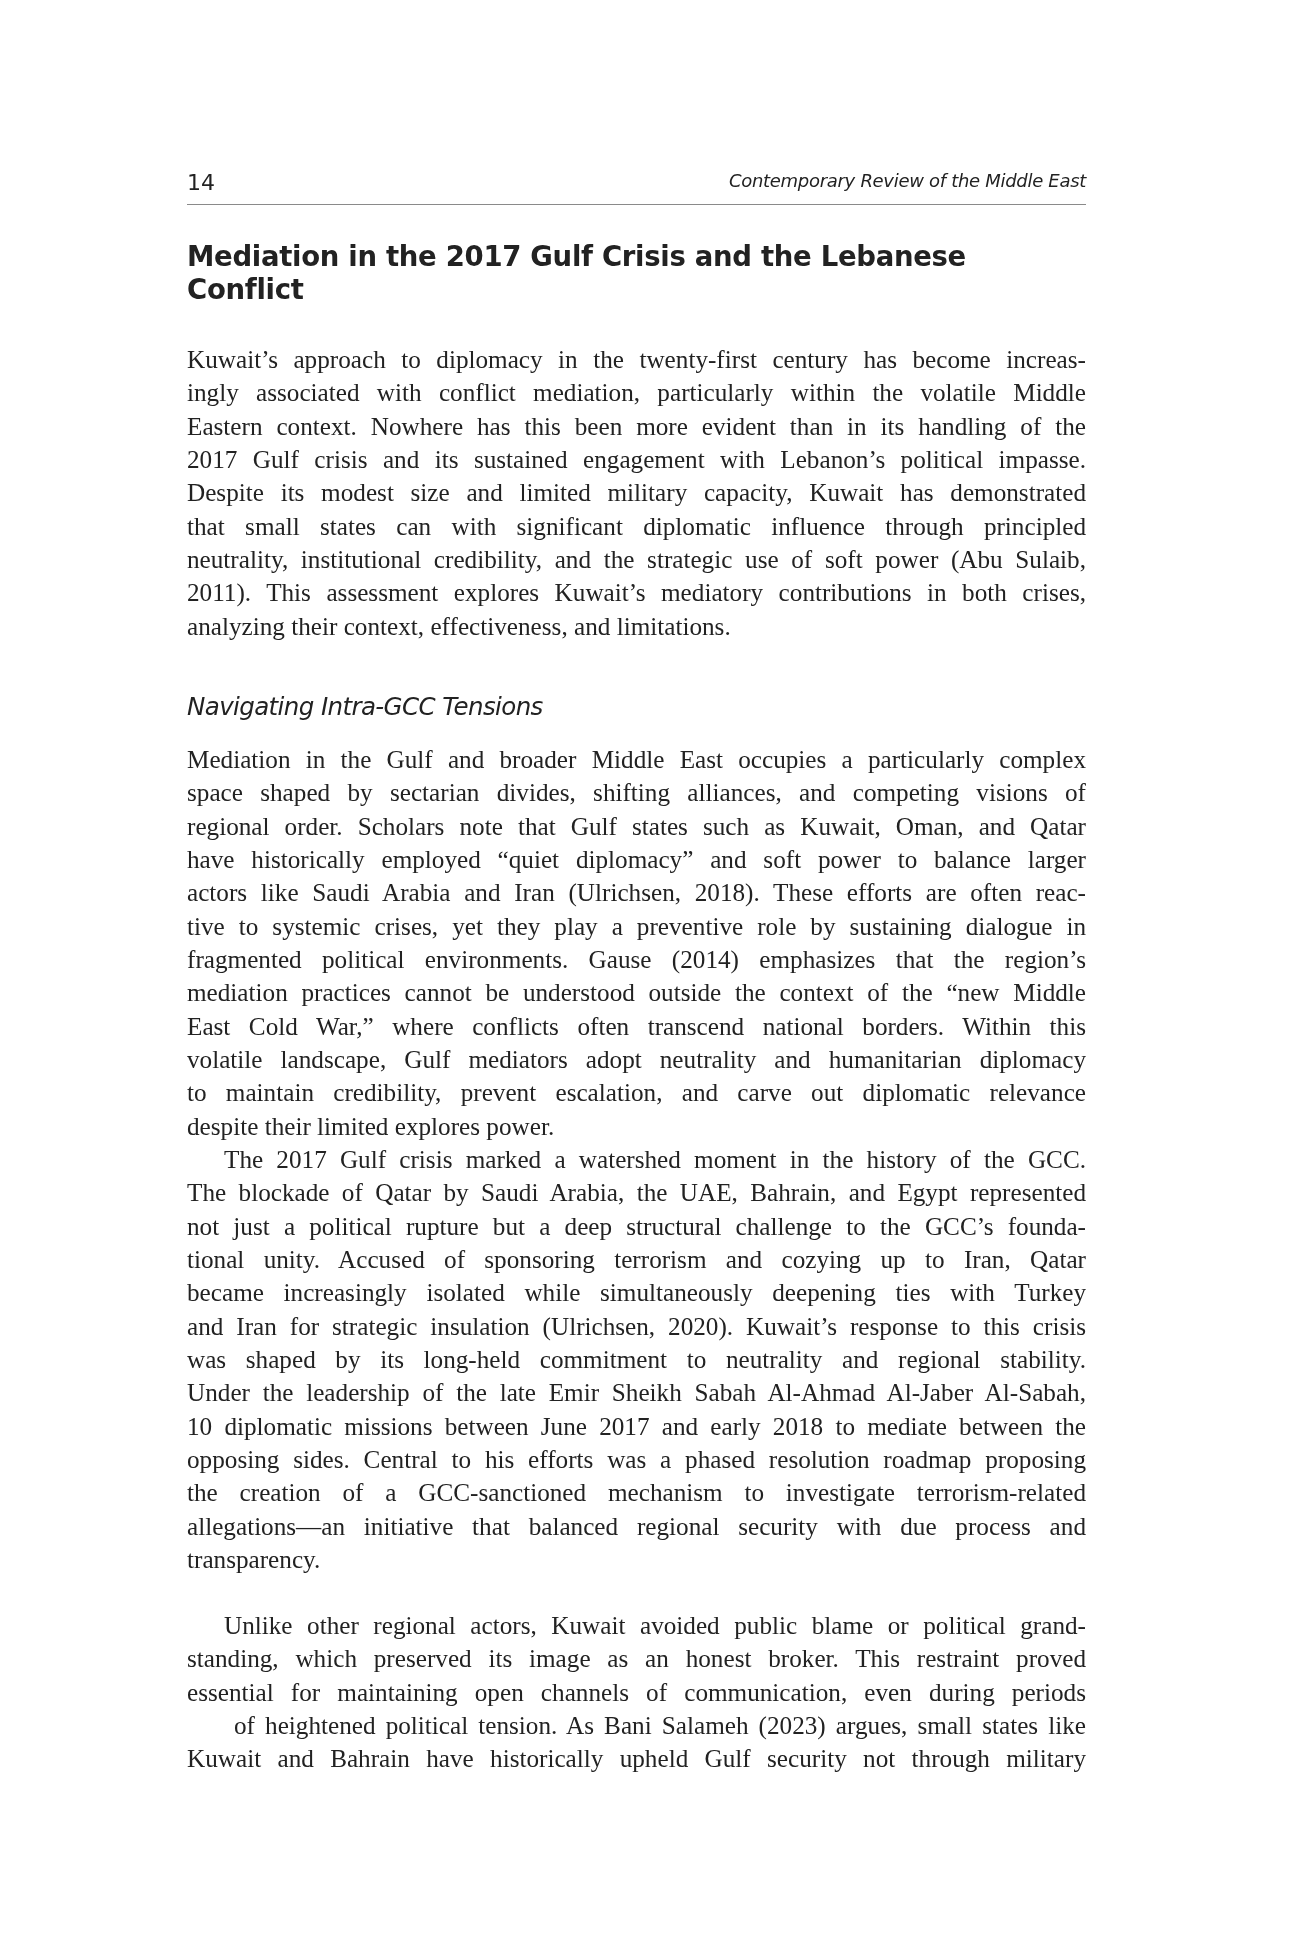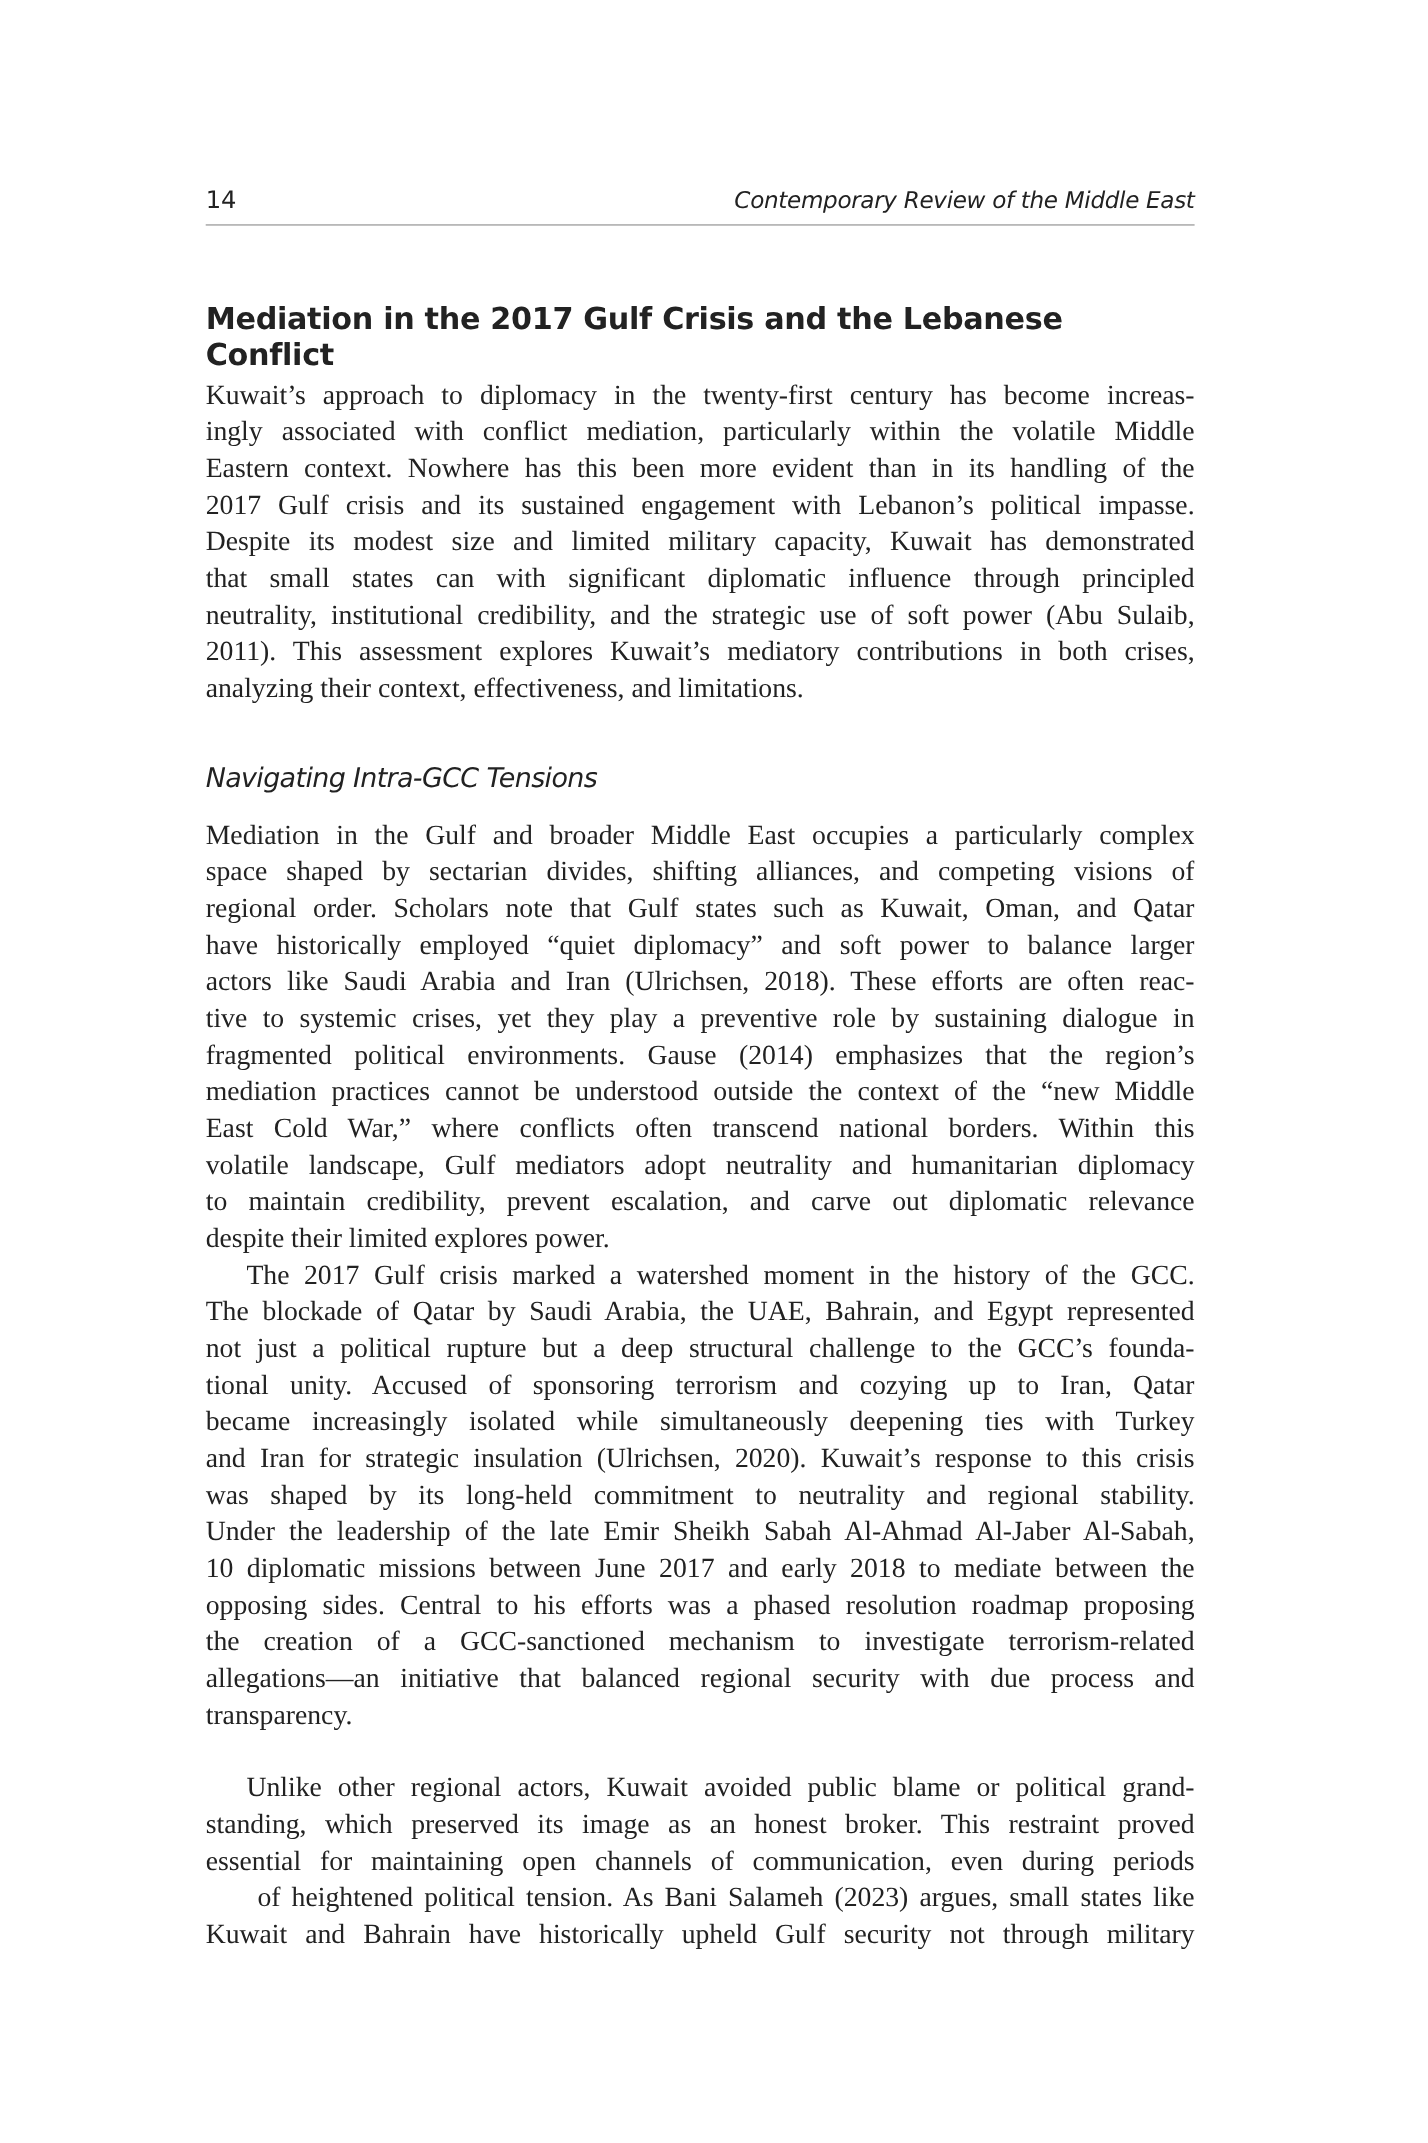--- a/index.html
+++ b/index.html
@@ -1,22 +1,22 @@
 <!DOCTYPE html>
 <html><head>
 <meta charset="utf-8">
 <style>
   html, body { margin: 0; padding: 0; background: #ffffff; }
   body { width: 1298px; height: 1948px; position: relative; overflow: hidden; }
   .page { position: absolute; left: 0; top: 0; width: 1128px; height: 1948px; background: #fff; }
   .col { position: absolute; left: 187px; width: 899px; }
   .running-head { top: 168px; height: 36px; border-bottom: 1.5px solid #8a8a8a; font-family: "DejaVu Sans", sans-serif; color: #222; }
   .folio { position: absolute; left: 0; top: 2px; font-size: 22px; letter-spacing: 0; }
-  .journal { position: absolute; right: 0; top: 2px; font-size: 21px; font-style: italic; letter-spacing: -0.3px; }
-  .h1 { top: 238px; font-family: "DejaVu Sans", sans-serif; font-weight: bold; font-size: 27.5px; line-height: 36px; color: #222; letter-spacing: -0.3px; margin-top: 34px; }
+  .journal { position: absolute; right: 0; top: 2px; font-size: 18px; font-style: italic; letter-spacing: -0.3px; }
+  .h1 { top: 238px; font-family: "DejaVu Sans", sans-serif; font-weight: bold; font-size: 27.5px; line-height: 36px; color: #222; letter-spacing: -0.3px; }
   .h2 { top: 691px; font-family: "DejaVu Sans", sans-serif; font-style: italic; font-size: 24.5px; line-height: 32px; color: #222; letter-spacing: -0.6px; }
   .para { font-family: "Liberation Serif", serif; font-size: 25.2px; line-height: 33.35px; color: #222; }
   .line { display: block; height: 33.35px; white-space: nowrap; text-align: justify; text-align-last: justify; }
   .line.last { text-align: left; text-align-last: left; }
   .line.indent { text-indent: 37px; }
   #p1 { top: 343px; }
   #p2 { top: 743px; }
   #p3 { top: 1143px; }
   #p4 { top: 1609px; }
 </style>

